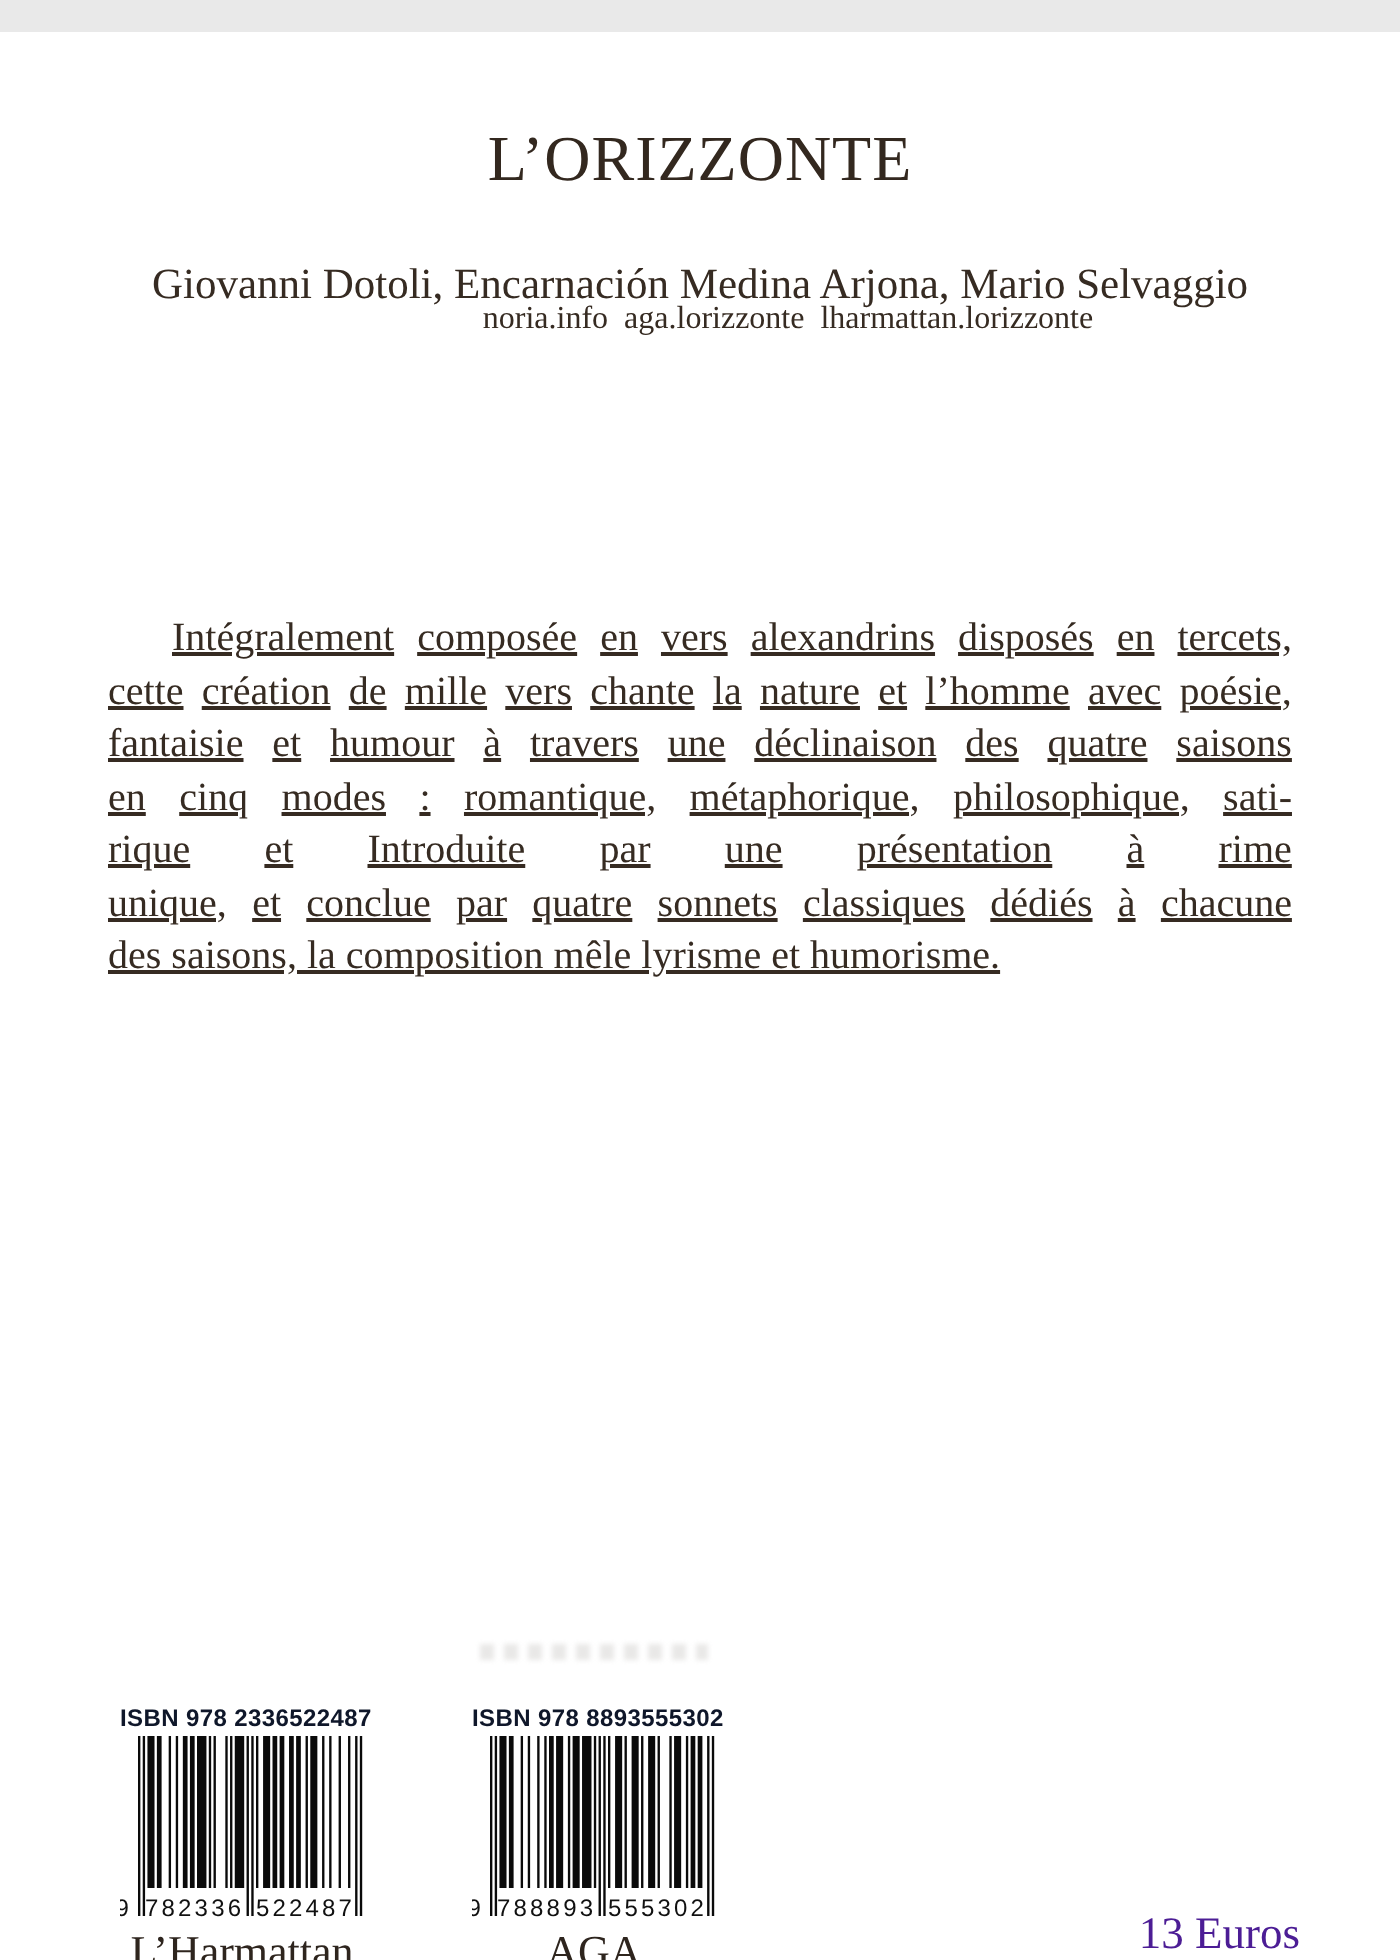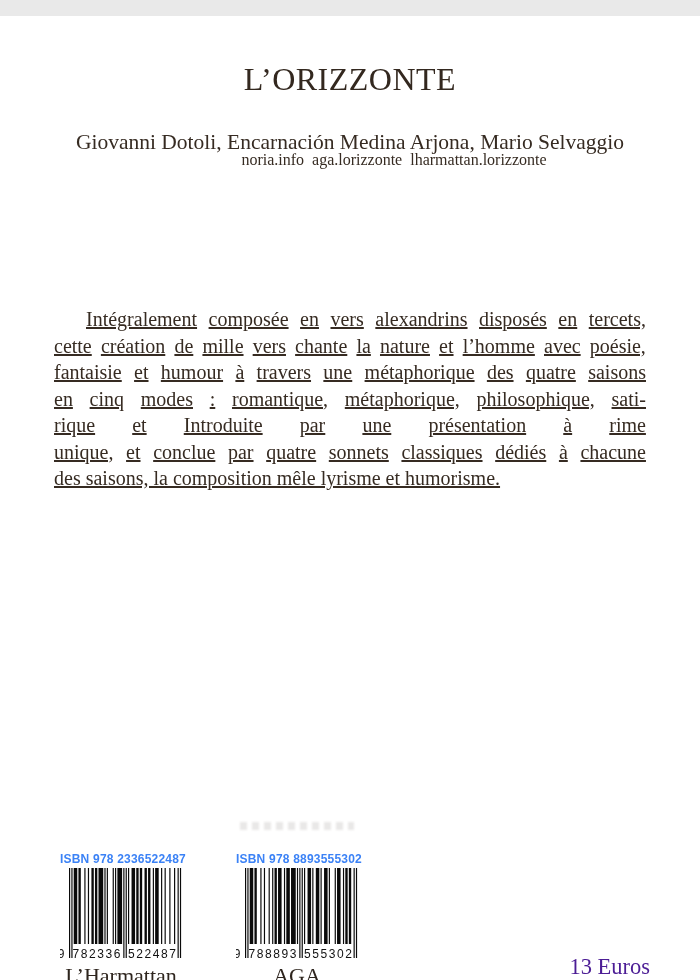--- a/index.html
+++ b/index.html
@@ -40,21 +40,21 @@
     filter:blur(1.2px);
     opacity:0.55;
   }
   
   .barcode-block{position:absolute;top:836px;width:122px;text-align:center;}
   #bc0{left:60px;}
   #bc1{left:236px;}
   .isbn{
     font-family:"Liberation Sans", sans-serif;
     font-size:12px;font-weight:700;letter-spacing:0.2px;
-    color:#3b82f6;height:15px;line-height:15px;white-space:nowrap;
+    color:#0f172a;height:15px;line-height:15px;white-space:nowrap;
   }
   svg.ean{display:block;margin:1px 0 0 0;}
   .imprint{margin-top:3px;font-size:22px;line-height:24px;color:#2e251e;}
   
   #price{
     position:absolute;top:938px;right:50px;
     font-size:22.5px;line-height:26px;color:#4c1d95;
   }
 </style>
 </head>
@@ -91,21 +91,21 @@
         <span>avec</span>
         <span>poésie,</span>
       </div>
       <div class="bline">
         <span>fantaisie</span>
         <span>et</span>
         <span>humour</span>
         <span>à</span>
         <span>travers</span>
         <span>une</span>
-        <span>métaphorique</span>
+        <span>déclinaison</span>
         <span>des</span>
         <span>quatre</span>
         <span>saisons</span>
       </div>
       <div class="bline">
         <span>en</span>
         <span>cinq</span>
         <span>modes</span>
         <span>:</span>
         <span>romantique,</span>

